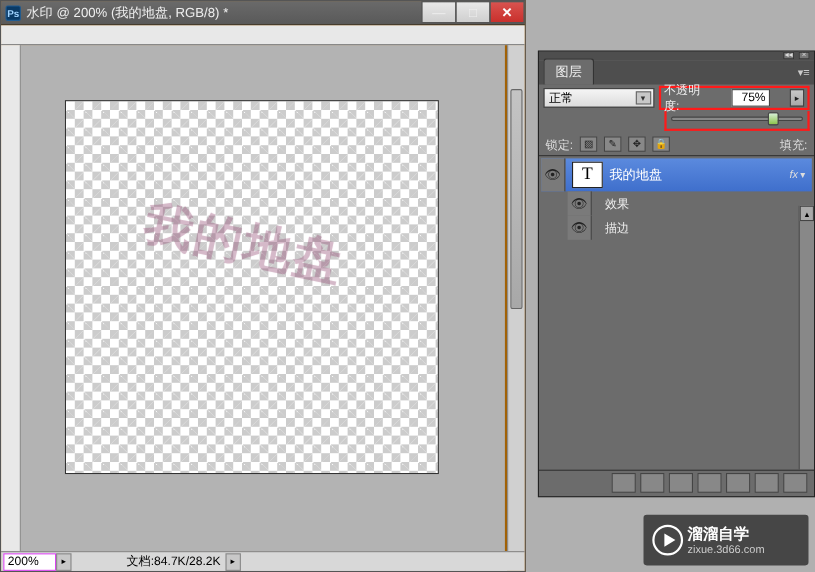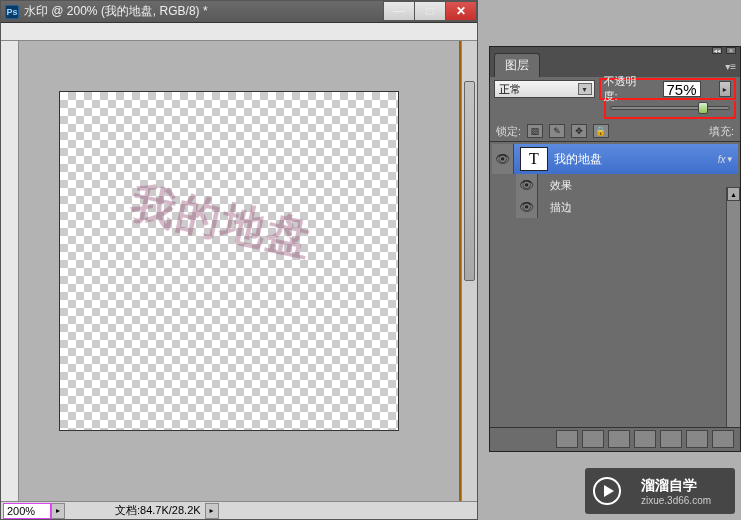--- a/index.html
+++ b/index.html
@@ -35,21 +35,21 @@
 .tabs { height: 22px; display: flex; align-items: flex-end; background: #4e4e4e; padding-left: 4px; }
 .tab { padding: 3px 10px; background: #6c6c6c; border-top-left-radius: 3px; border-top-right-radius: 3px; color: #eee; font-size: 12px; margin-right: 2px; border: 1px solid #333; border-bottom: none; }
 .tab.active { background: #6c6c6c; }
 .tabs .menu-icon { margin-left: auto; margin-right: 4px; color: #ccc; align-self: center; font-size: 10px; }
 
 .blend-row { height: 24px; display: flex; align-items: center; background: #6c6c6c; padding: 2px 4px; gap: 4px; }
 .blend-select { width: 106px; height: 18px; background: linear-gradient(#f5f5f5,#dcdcdc); border: 1px solid #444; display: flex; align-items: center; padding: 0 4px; font-size: 11px; position: relative; }
 .blend-select .sel-arrow { position: absolute; right: 2px; top: 2px; width: 14px; height: 12px; background: #c8c8c8; border: 1px solid #666; display: flex; align-items: center; justify-content: center; font-size: 8px; color: #333; }
 .opacity-box { display: flex; align-items: center; gap: 18px; border: 2px solid #ff1a1a; padding: 2px 3px; height: 22px; }
 .opacity-label { color: #eee; font-size: 11px; }
-.opacity-val { width: 38px; height: 16px; background: #fff; border: 1px solid #444; display: flex; align-items: center; justify-content: flex-end; padding: 0 3px; font-size: 15px; }
+.opacity-val { width: 38px; height: 16px; background: #fff; border: 1px solid #444; display: flex; align-items: center; justify-content: flex-end; padding: 0 3px; font-size: 11px; }
 .opacity-arrow { width: 14px; height: 16px; background: linear-gradient(#c8c8c8,#a8a8a8); border: 1px solid #444; display: flex; align-items: center; justify-content: center; font-size: 8px; color: #222; }
 
 .slider-row { height: 18px; position: relative; border: 2px solid #ff1a1a; border-top: none; margin: 0 4px 2px 114px; }
 .slider-track { position: absolute; left: 4px; right: 4px; top: 5px; height: 4px; background: #888; border: 1px solid #444; border-radius: 2px; }
 .slider-thumb { position: absolute; top: 1px; left: 72%; width: 10px; height: 12px; background: linear-gradient(#d8f0d8,#8bc34a); border: 1px solid #444; border-radius: 2px; }
 
 .lock-row { height: 20px; display: flex; align-items: center; padding: 0 6px; gap: 6px; color: #ddd; justify-content: space-between; }
 .lock-row .lock-label { font-size: 11px; }
 .lock-icon { width: 16px; height: 14px; background: #888; border: 1px solid #444; display: flex; align-items: center; justify-content: center; font-size: 9px; color: #222; }
 .fill-label { margin-left: auto; color: #ddd; font-size: 11px; }
@@ -67,21 +67,21 @@
 .effect-item { height: 22px; display: flex; align-items: center; padding-left: 24px; font-size: 11px; color: #eee; }
 .effect-item .vis-col { margin-right: 12px; }
 
 .panel-bottom-icons { position: absolute; bottom: 2px; left: 0; right: 0; height: 22px; background: #6c6c6c; border-top: 1px solid #333; display: flex; align-items: center; justify-content: flex-end; gap: 4px; padding: 0 6px; }
 .pbtn { width: 22px; height: 18px; background: #888; border: 1px solid #444; }
 
 .panel-scroll { position: absolute; right: 0; top: 140px; width: 14px; bottom: 24px; background: #888; border-left: 1px solid #444; }
 .panel-scroll .arrow { height: 14px; background: #aaa; border: 1px solid #444; font-size: 8px; display: flex; align-items: center; justify-content: center; }
 
 
-.brand { position: absolute; right: 6px; bottom: 6px; width: 150px; height: 46px; background: rgba(0,0,0,0.6); border-radius: 3px; color: #fff; display: flex; align-items: center; padding: 4px 8px; gap: 20px; }
+.brand { position: absolute; right: 6px; bottom: 6px; width: 150px; height: 46px; background: rgba(0,0,0,0.6); border-radius: 3px; color: #fff; display: flex; align-items: center; padding: 4px 8px; gap: 4px; }
 .brand-play { width: 28px; height: 28px; border: 2px solid #fff; border-radius: 50%; display: flex; align-items: center; justify-content: center; }
 .brand-play::after { content: ""; border-left: 10px solid #fff; border-top: 6px solid transparent; border-bottom: 6px solid transparent; margin-left: 3px; }
 .brand-text1 { font-size: 14px; font-weight: bold; }
 .brand-text2 { font-size: 10px; color: #ccc; }
 </style>
 </head>
 <body>
 
 <div class="doc-window">
   <div class="doc-titlebar">

